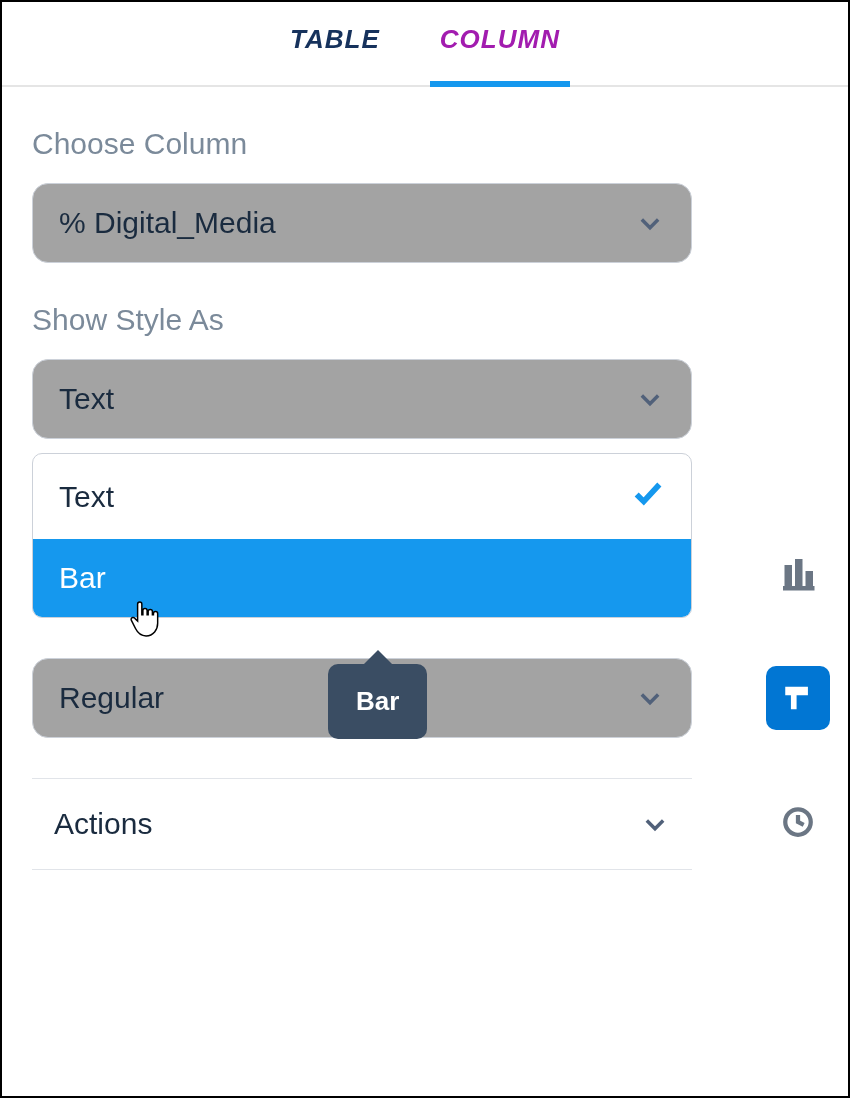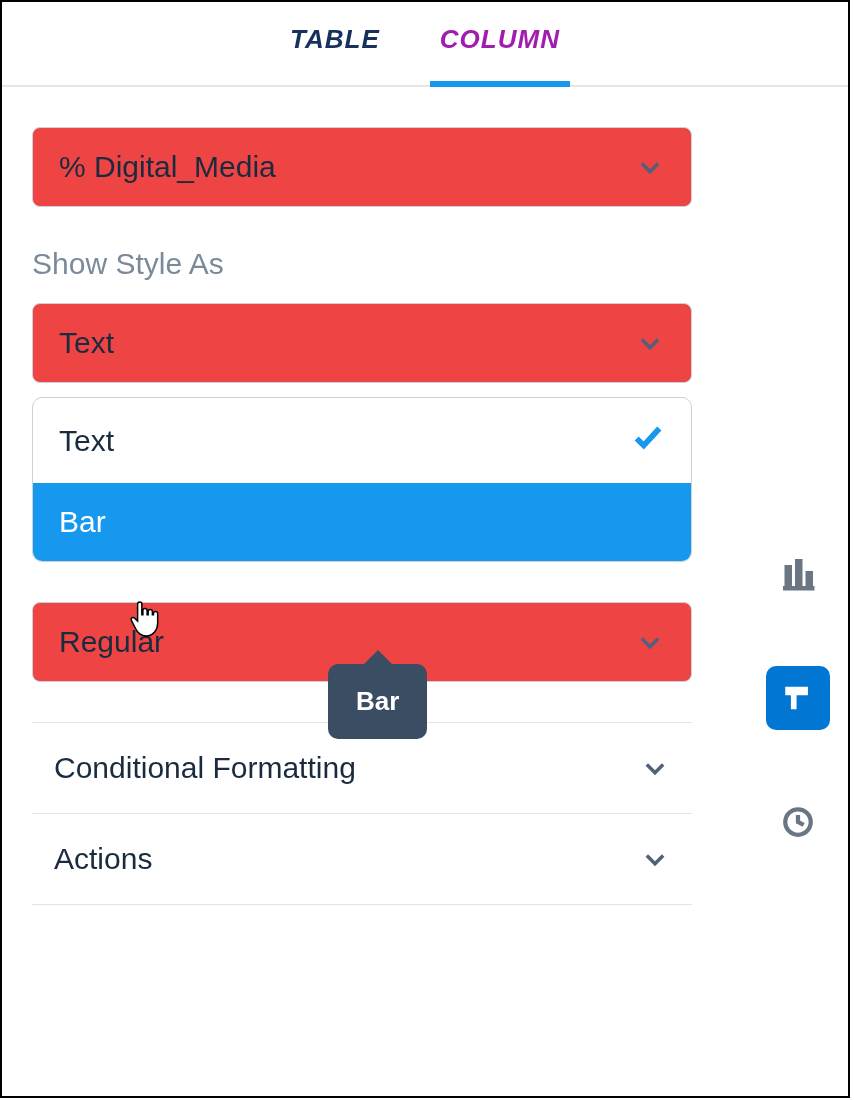--- a/index.html
+++ b/index.html
@@ -50,30 +50,30 @@
     padding: 40px 30px 0 30px;
     width: 720px;
   }
   .section-label {
     font-size: 30px;
     color: #7b8a9a;
     margin-bottom: 22px;
   }
   .select-box {
     border: 1.5px solid #ccd1d9;
-    border-radius: 8px;
+    border-radius: 16px;
     padding: 22px 26px;
     display: flex;
     justify-content: space-between;
     align-items: center;
     font-size: 30px;
     color: #1a2b3f;
     cursor: pointer;
     margin-bottom: 40px;
-    background: #ef4444;
+    background: #a3a3a3;
   }
   .select-box.no-bottom-margin { margin-bottom: 0; }
   .chevron {
     width: 30px; height: 30px;
     display: inline-flex;
     align-items: center;
     justify-content: center;
   }
   .chevron svg { stroke: #51617a; stroke-width: 3; fill: none; }
 
@@ -173,20 +173,21 @@
 
 <div class="frame">
 
   <div class="tabs">
     <div class="tab">TABLE</div>
     <div class="tab active">COLUMN</div>
   </div>
 
   <div class="panel">
 
+    <div class="section-label">Choose Column</div>
     <div class="select-box">
       <span>% Digital_Media</span>
       <span class="chevron">
         <svg viewBox="0 0 24 24" width="28" height="28">
             <polyline points="5 9 12 16 19 9"></polyline>
           </svg>
       </span>
     </div>
 
     <div class="section-label">Show Style As</div>
@@ -216,28 +217,20 @@
     <div class="select-box">
       <span>Regular</span>
       <span class="chevron">
         <svg viewBox="0 0 24 24" width="28" height="28">
             <polyline points="5 9 12 16 19 9"></polyline>
           </svg>
       </span>
     </div>
 
     <div class="acc-row">
-      <span>Conditional Formatting</span>
-      <span class="chevron">
-        <svg viewBox="0 0 24 24" width="28" height="28">
-            <polyline points="5 9 12 16 19 9"></polyline>
-          </svg>
-      </span>
-    </div>
-    <div class="acc-row">
       <span>Actions</span>
       <span class="chevron">
         <svg viewBox="0 0 24 24" width="28" height="28">
             <polyline points="5 9 12 16 19 9"></polyline>
           </svg>
       </span>
     </div>
 
   </div>
 

